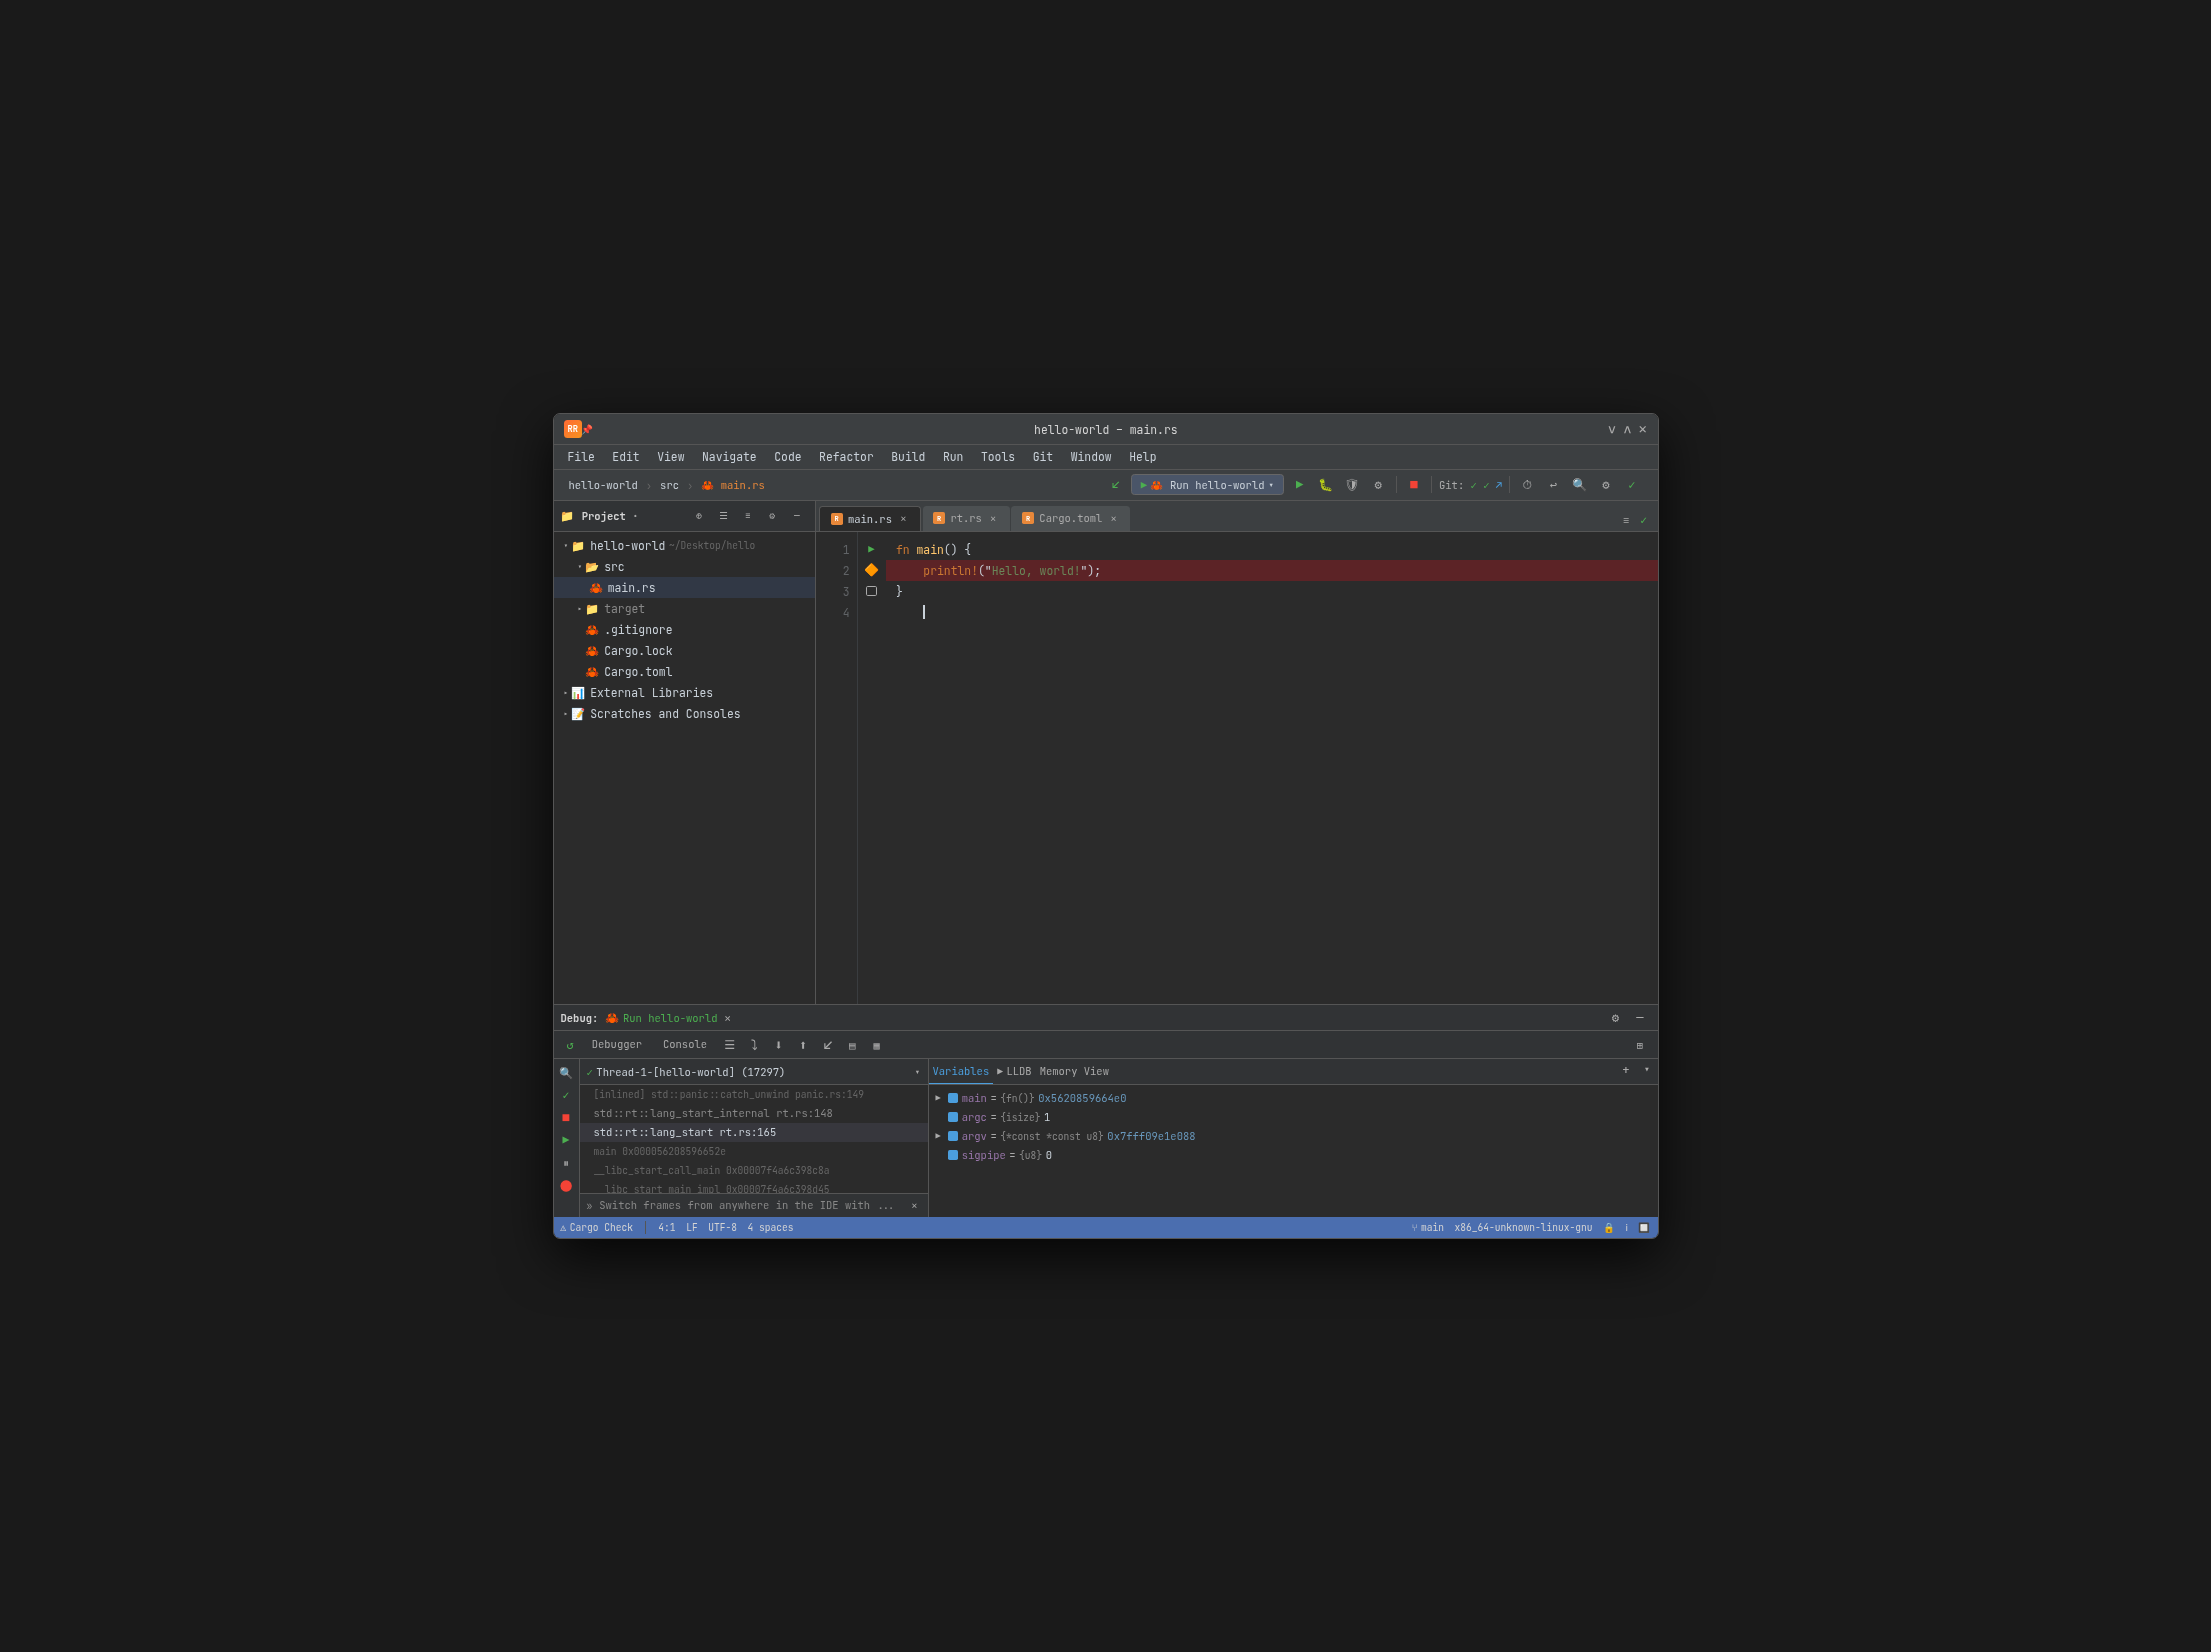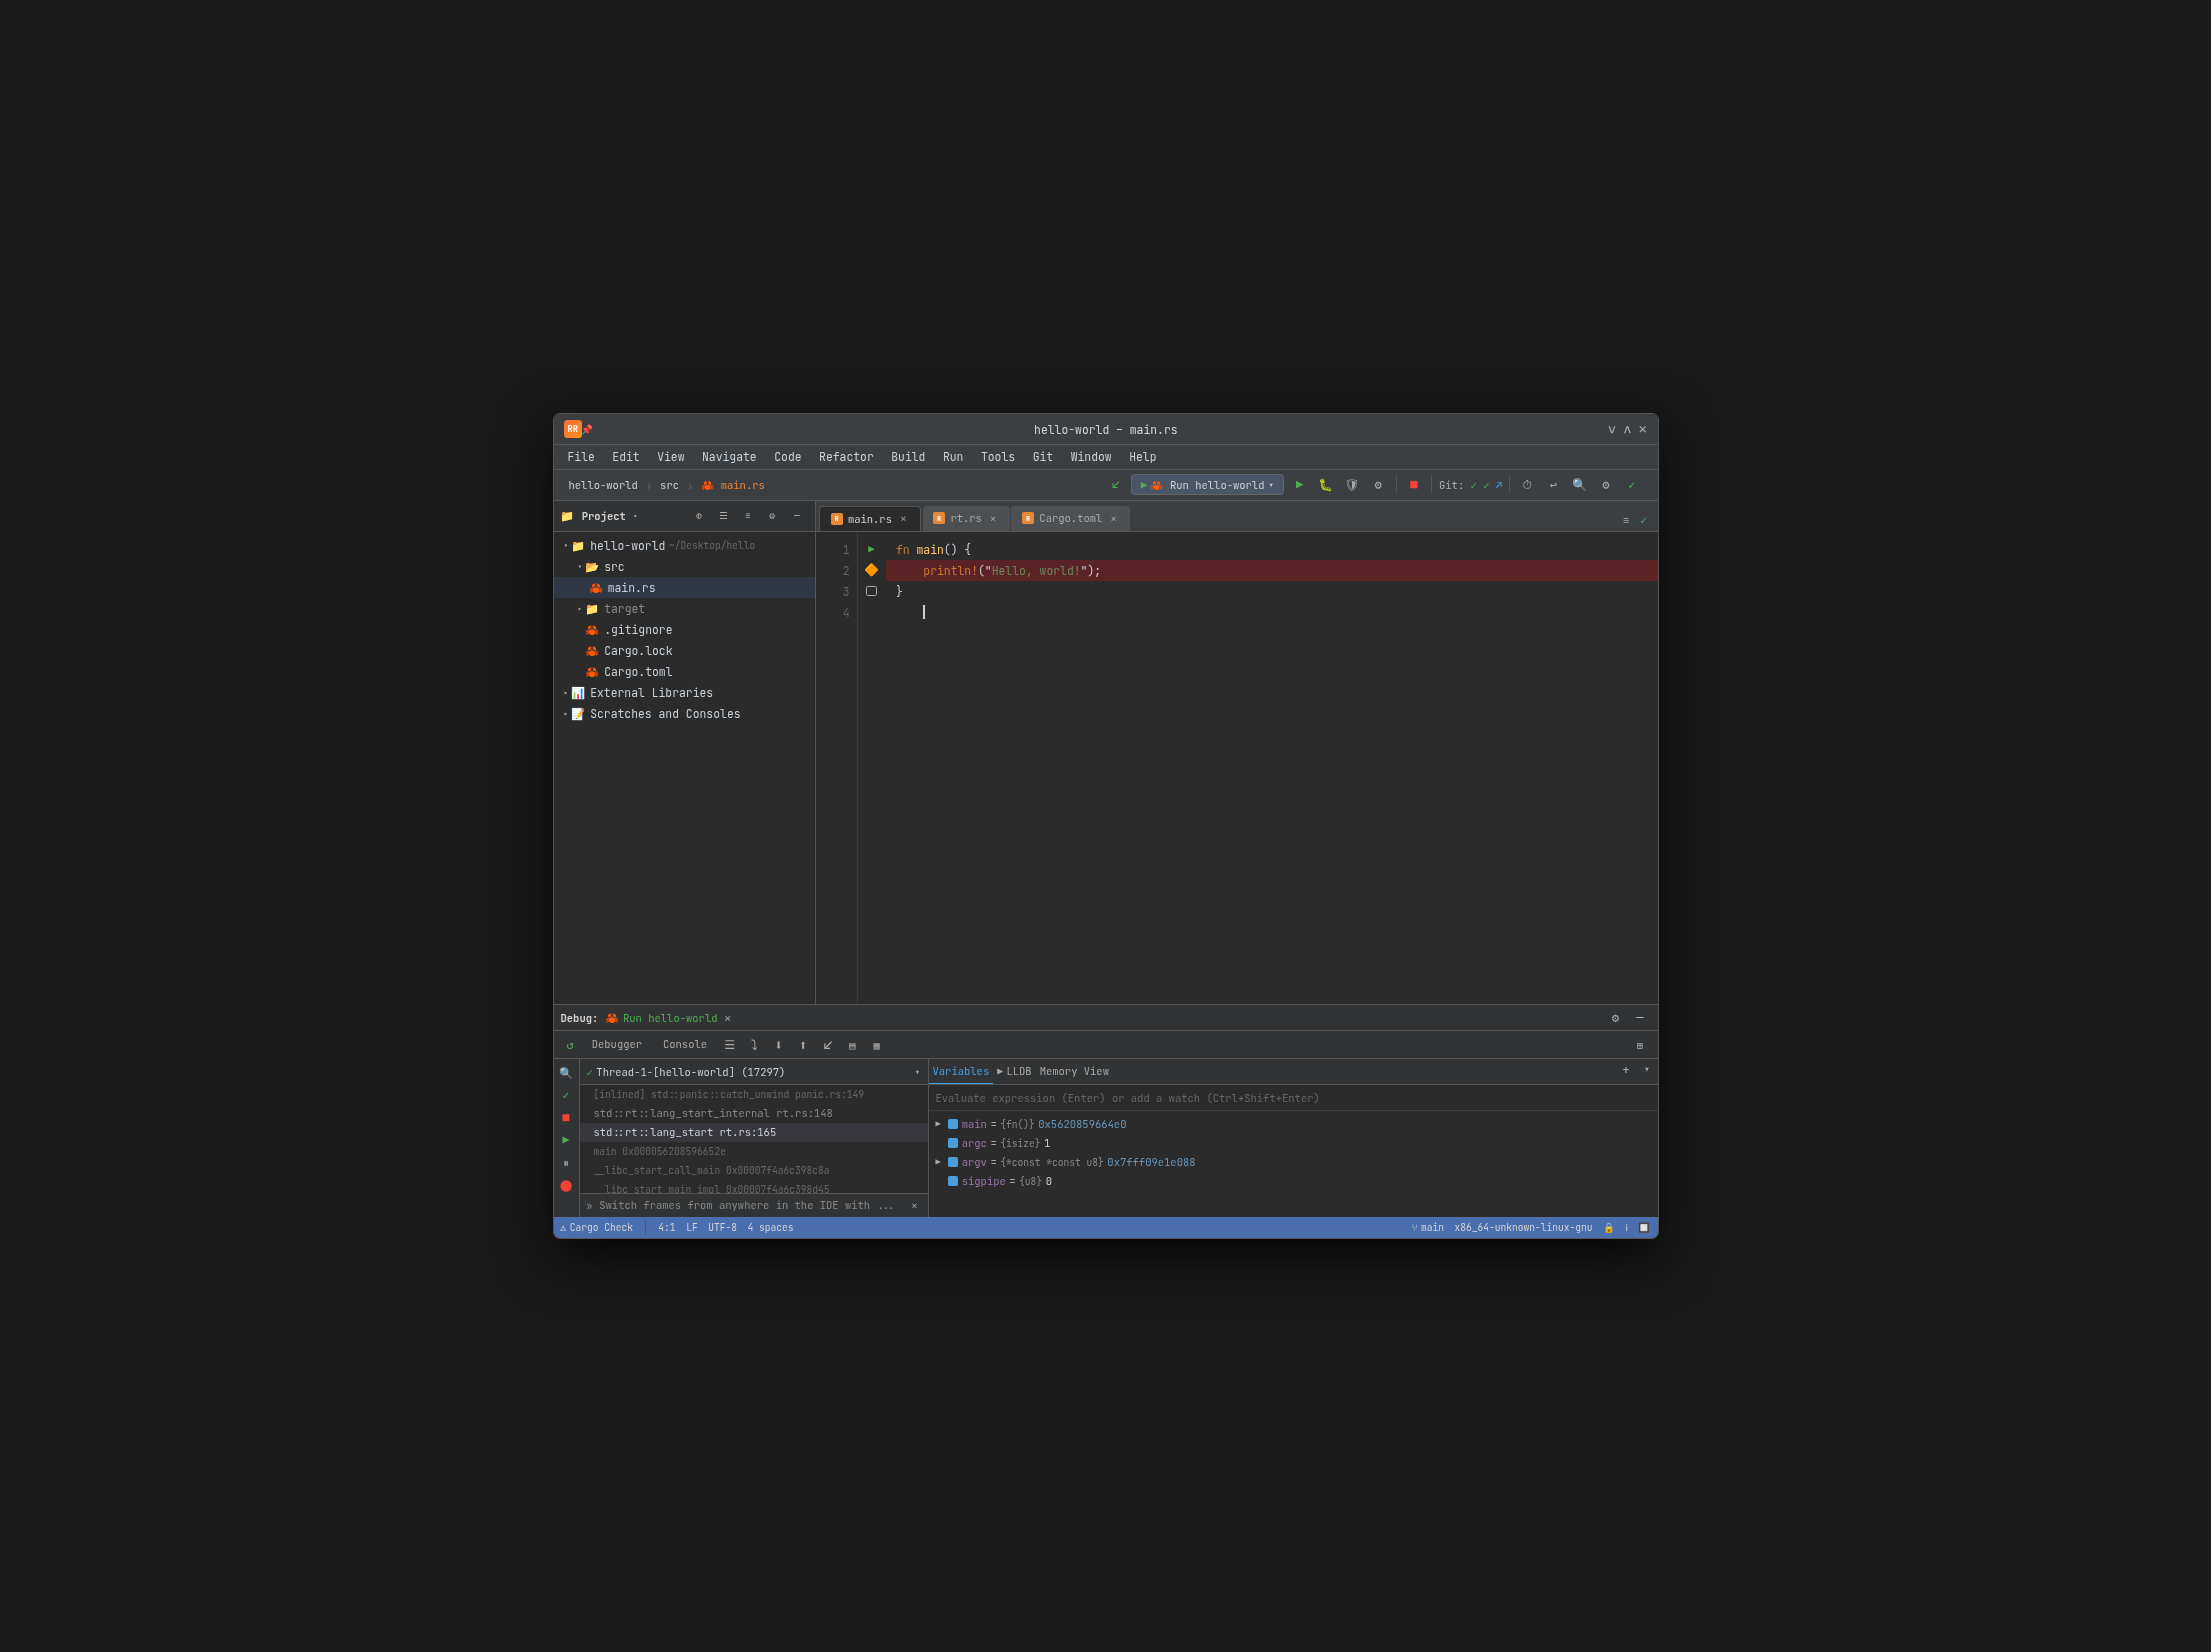--- a/index.html
+++ b/index.html
@@ -833,23 +833,20 @@
             <span>LLDB</span>
           </div>
           <div class="var-tab">
             <span>Memory View</span>
           </div>
           <div style="flex:1;"></div>
           <div class="toolbar-icon-btn">+</div>
           <div class="toolbar-icon-btn">▾</div>
         </div>
 
-        <div class="eval-bar">
-          <span>Evaluate expression (Enter) or add a watch (Ctrl+Shift+Enter)</span>
-        </div>
 
         <div class="var-list">
 
           <div class="var-item">
             <span class="var-expand">▶</span>
             <span class="var-color-box" style="background:#4b9edd;"></span>
             <span class="var-name">main</span>
             <span class="var-eq">=</span>
             <span class="var-type">{fn()}</span>
             <span class="var-val-addr">0x5620859664e0</span>

